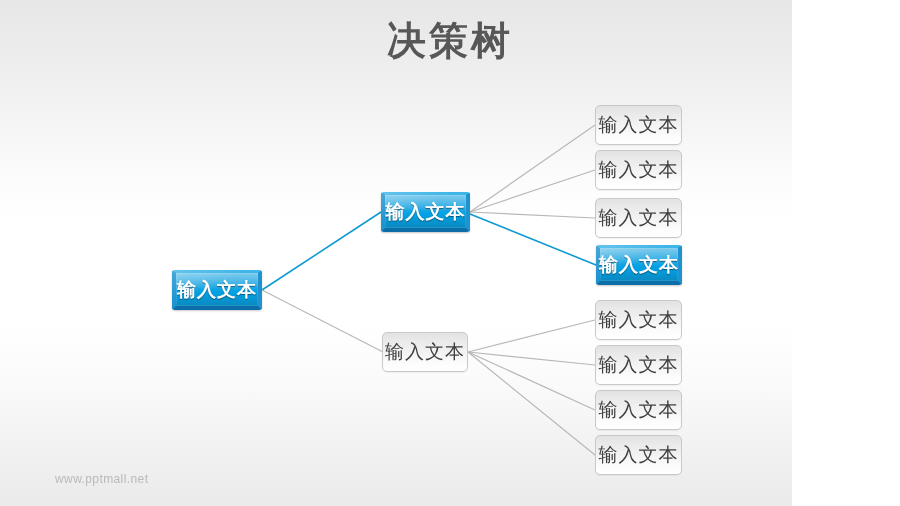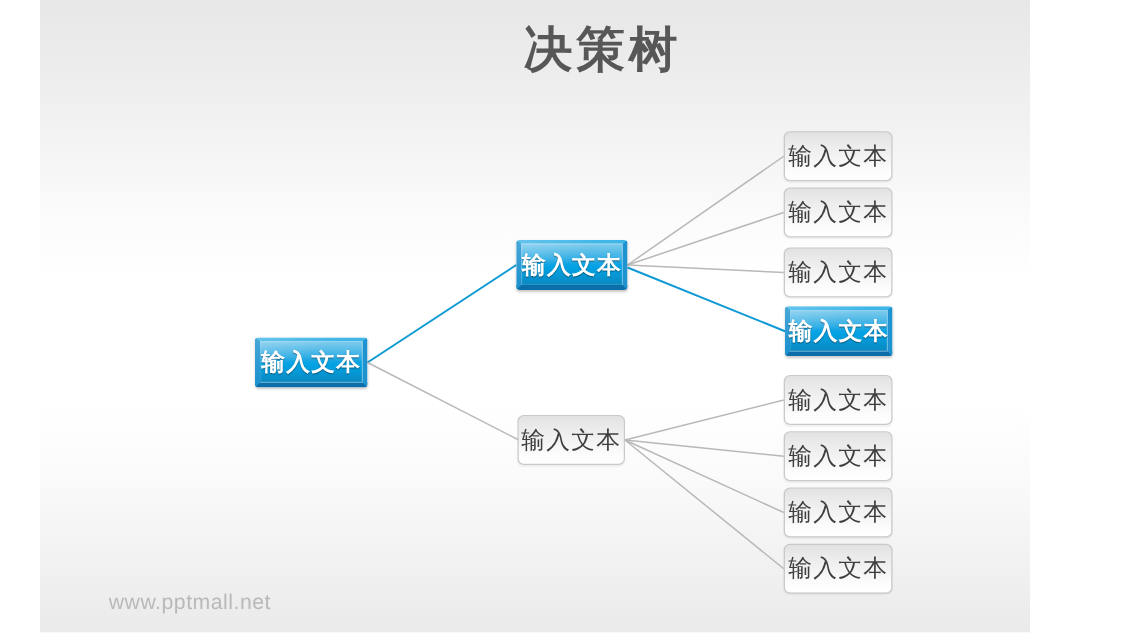--- a/index.html
+++ b/index.html
@@ -20,21 +20,20 @@
         #e7e7e7 0%,
         #ececec 10%,
         #f3f3f3 22%,
         #fbfbfb 34%,
         #ffffff 44%,
         #ffffff 64%,
         #fafafa 76%,
         #f2f2f2 88%,
         #eaeaea 100%);
     overflow: hidden;
-    margin-left: 32px;
   }
 
   
   #page-title {
     position: absolute;
     left: 0;
     top: 16px;
     width: 900px;
     text-align: center;
     font-size: 39px;
@@ -52,21 +51,21 @@
     top: 28px;
     width: 96px;
     height: 44px;
   }
 
   
   #footer-url {
     position: absolute;
     left: 55px;
     top: 472px;
-    font-size: 17px;
+    font-size: 12px;
     color: #b9b9b9;
     letter-spacing: .4px;
   }
 
   
   #connectors {
     position: absolute;
     left: 0;
     top: 0;
     width: 900px;

